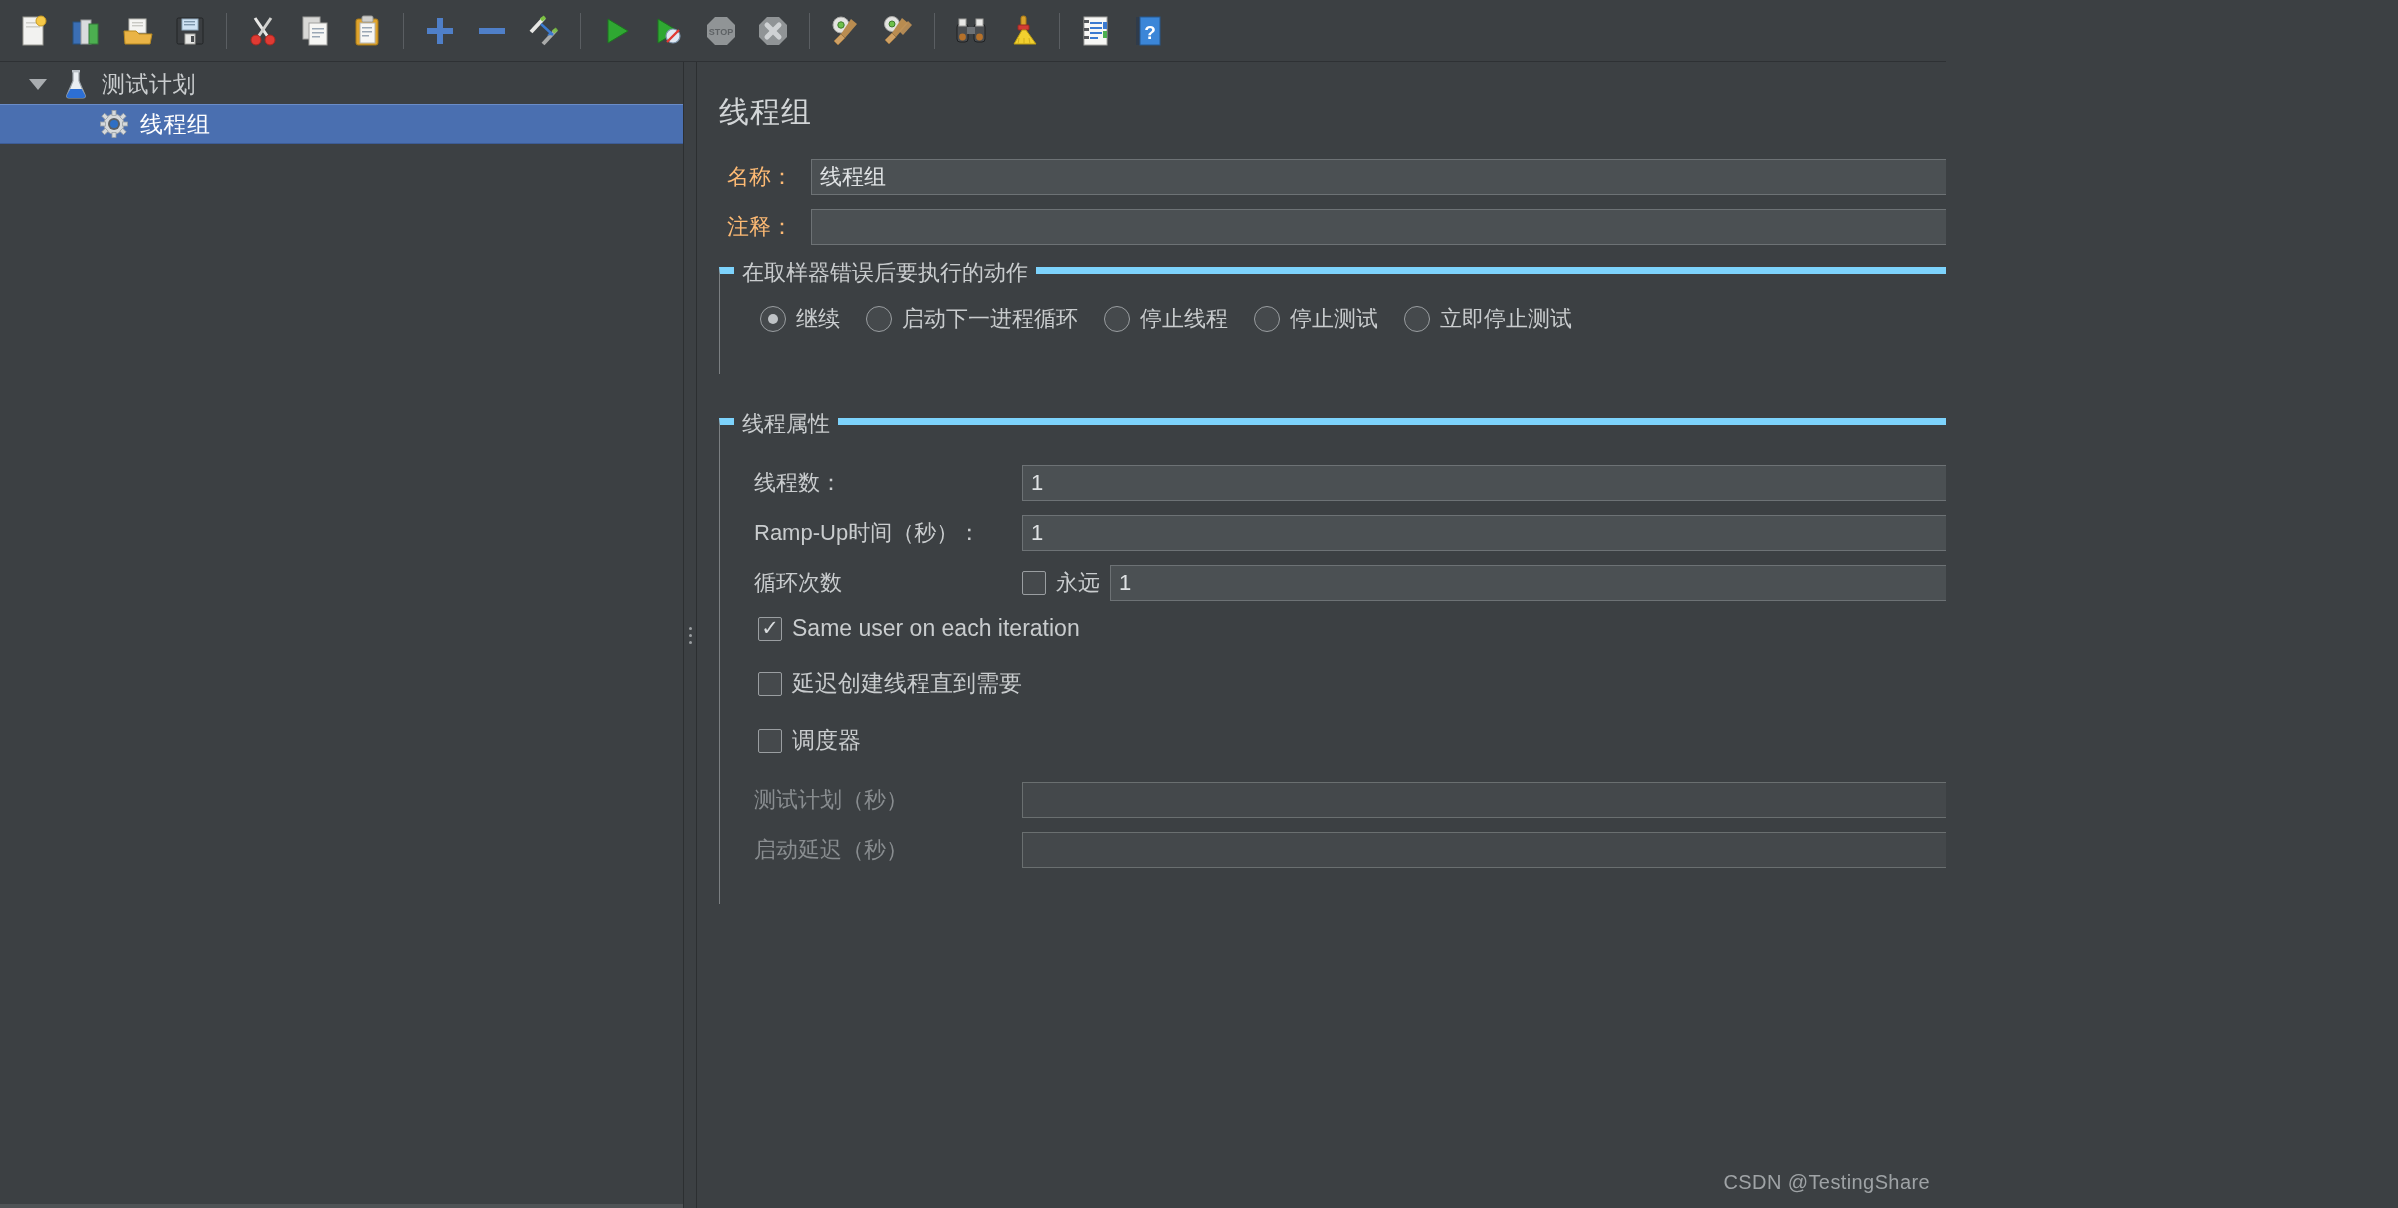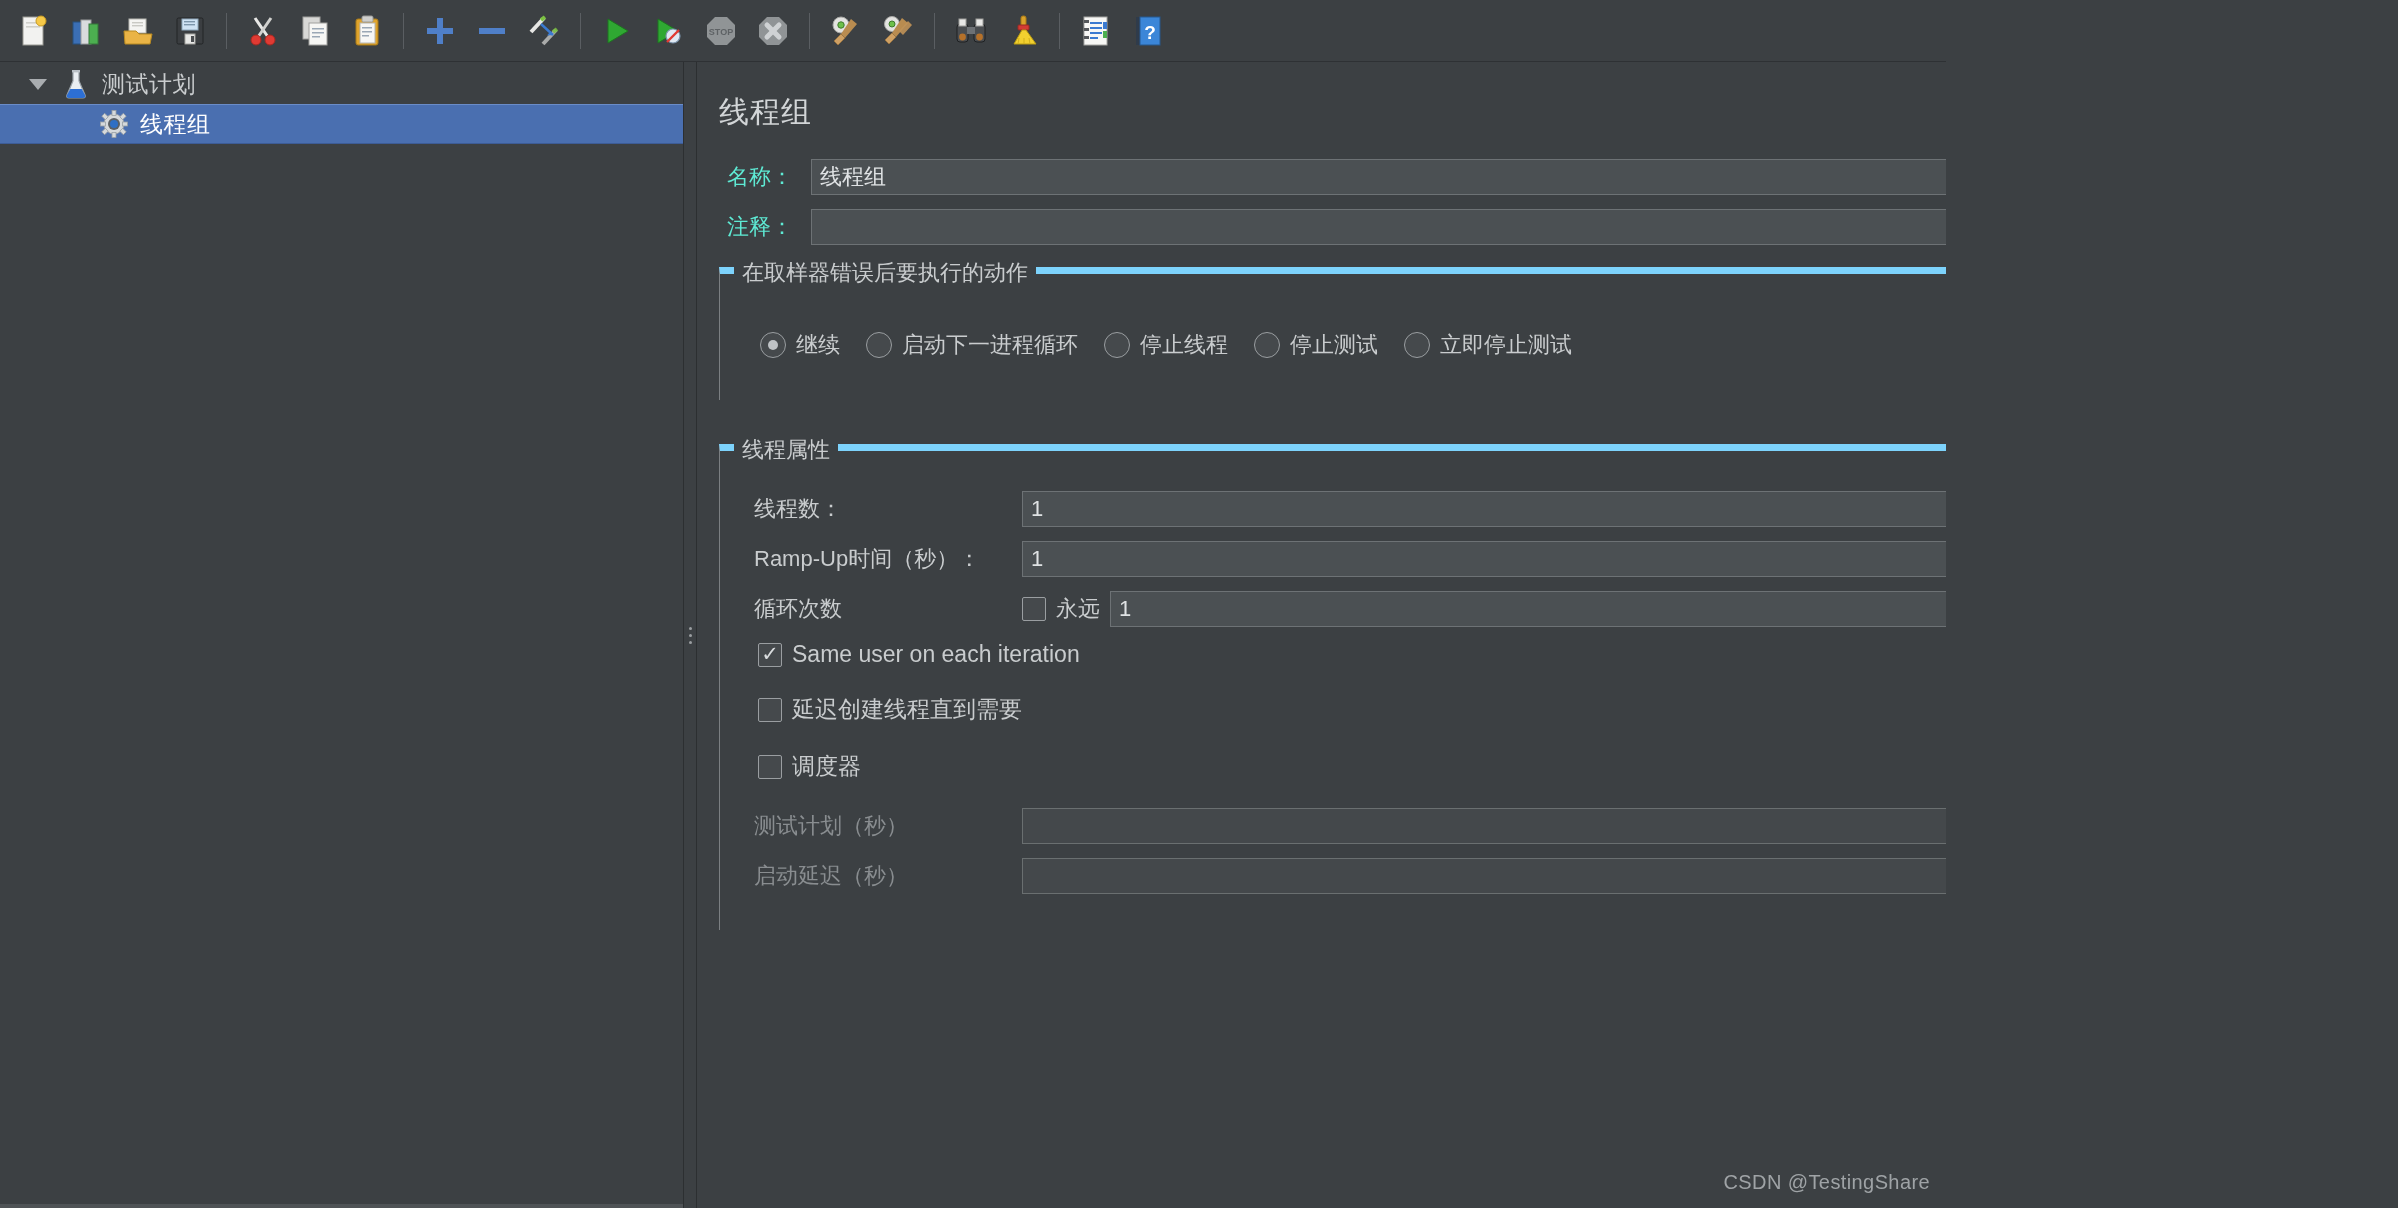--- a/index.html
+++ b/index.html
@@ -116,21 +116,21 @@
     letter-spacing: 1px;
   }
 
   .field-row {
     display: flex;
     align-items: center;
     margin-bottom: 14px;
   }
   .field-label {
     font-size: 22px;
-    color: #5eead4;
+    color: #fdba74;
     width: 92px;
     text-align: right;
     padding-right: 18px;
     white-space: nowrap;
   }
   .text-input {
     flex: 1;
     height: 36px;
     background: #4b5053;
     border: 1px solid #6d7275;
@@ -163,21 +163,20 @@
     font-size: 22px;
     color: #c9ccce;
     white-space: nowrap;
   }
 
   
   .radio-row {
     display: flex;
     align-items: center;
     padding-left: 40px;
-    margin-top: 26px;
     margin-bottom: 18px;
     gap: 0px;
   }
   .radio-item {
     display: flex; align-items: center;
     margin-right: 26px;
     white-space: nowrap;
   }
   .radio-dot {
     width: 26px; height: 26px;

